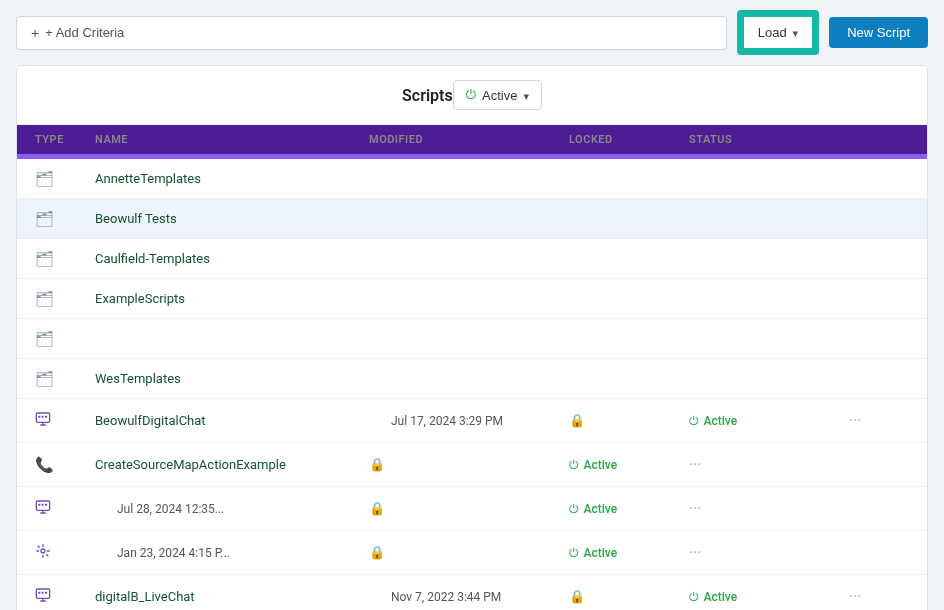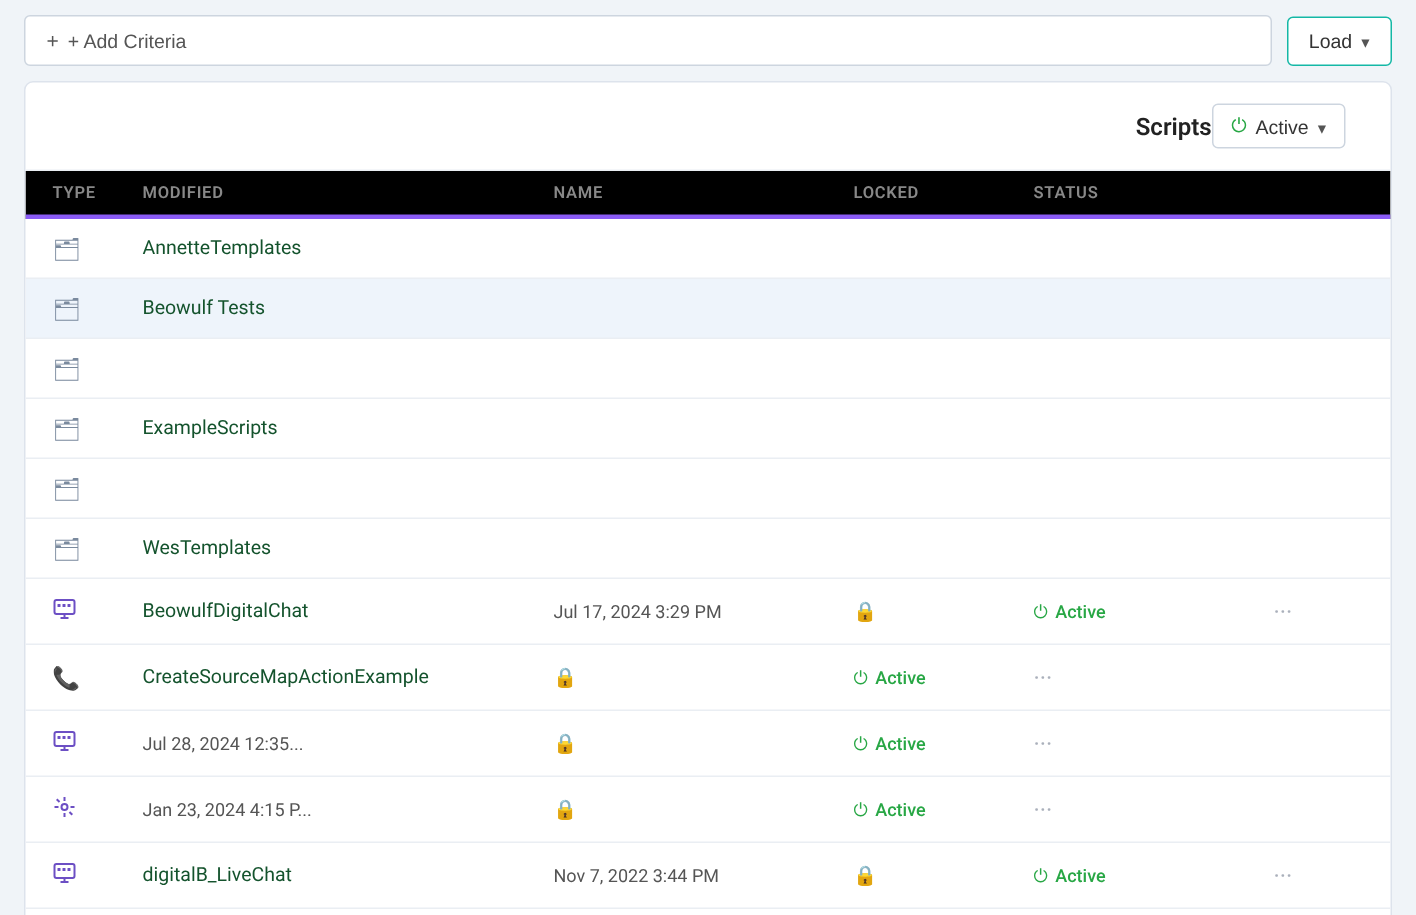--- a/index.html
+++ b/index.html
@@ -30,21 +30,21 @@
       color: #555;
       cursor: pointer;
       text-align: left;
       display: flex;
       align-items: center;
       gap: 6px;
     }
 
     .load-btn {
       background: #fff;
-      border: 1px solid #14b8a6;
+      border: 7px solid #14b8a6;
       border-radius: 4px;
       padding: 8px 14px;
       font-size: 13px;
       color: #333;
       cursor: pointer;
       display: flex;
       align-items: center;
       gap: 6px;
     }
 
@@ -63,22 +63,22 @@
       background: #fff;
       margin: 0 16px 16px 16px;
       border-radius: 6px;
       border: 1px solid #dde3ec;
       overflow: hidden;
     }
 
     .scripts-header {
       display: flex;
       align-items: center;
-      justify-content: flex-end;
-      padding: 14px 30px;
+      justify-content: center;
+      padding: 14px 18px;
       border-bottom: 1px solid #eaeef3;
     }
 
     .scripts-title {
       font-size: 16px;
       font-weight: 600;
       color: #222;
     }
 
     .active-filter-btn {
@@ -96,22 +96,22 @@
 
     .power-icon-green {
       color: #28a745;
       font-size: 13px;
     }
 
     .table-header {
       display: grid;
       grid-template-columns: 60px 1fr 200px 120px 160px 60px;
       padding: 8px 18px;
-      background: #000000;
-      border-bottom: 3px solid #8b5cf6;
+      background: #4c1d95;
+      border-bottom: 5px solid #8b5cf6;
     }
 
     .table-header-cell {
       font-size: 11px;
       font-weight: 600;
       color: #888;
       text-transform: uppercase;
       letter-spacing: 0.5px;
     }
 
@@ -155,20 +155,21 @@
 
     .name-link {
       color: #14532d;
       text-decoration: none;
       font-size: 13px;
     }
 
     .modified-text {
       font-size: 12px;
       color: #555;
+      margin-left: 22px;
     }
 
     .lock-icon {
       color: #aab0bb;
       font-size: 13px;
     }
 
     .status-active {
       display: flex;
       align-items: center;
@@ -197,36 +198,39 @@
 
 <div class="top-bar">
   <button class="add-criteria-btn">
     <span class="plus-icon">+</span>
     <span>+ Add Criteria</span>
   </button>
   <button class="load-btn">
     <span>Load</span>
     <span class="chevron-down"></span>
   </button>
+  <button class="new-script-btn">
+    <span>New Script</span>
+  </button>
 </div>
 
 <div class="main-content">
   <div class="scripts-header">
     <span class="scripts-title">Scripts</span>
     <button class="active-filter-btn">
       <span class="power-icon-green">⏻</span>
       <span>Active</span>
       <span class="chevron-down"></span>
     </button>
   </div>
 
   <div class="table-header">
     <div class="table-header-cell">TYPE</div>
+    <div class="table-header-cell">NAME</div>
     <div class="table-header-cell">MODIFIED</div>
-    <div class="table-header-cell">NAME</div>
     <div class="table-header-cell">LOCKED</div>
     <div class="table-header-cell">STATUS</div>
     <div class="table-header-cell"></div>
   </div>
 
   <div id="table-body">
       <div class="table-row folder-row">
       <div class="cell">
           <span class="folder-icon">🗂</span>
         </div>
@@ -247,20 +251,23 @@
       </div>
       <div class="cell modified-text"></div>
       <div class="cell"></div>
       <div class="cell"></div>
       <div class="cell"></div>
     </div>
       <div class="table-row folder-row">
       <div class="cell">
           <span class="folder-icon">🗂</span>
         </div>
+      <div class="cell">
+        <a class="name-link" href="#">Caulfield-Templates</a>
+      </div>
       <div class="cell modified-text"></div>
       <div class="cell"></div>
       <div class="cell"></div>
       <div class="cell"></div>
     </div>
       <div class="table-row folder-row">
       <div class="cell">
           <span class="folder-icon">🗂</span>
         </div>
       <div class="cell">

